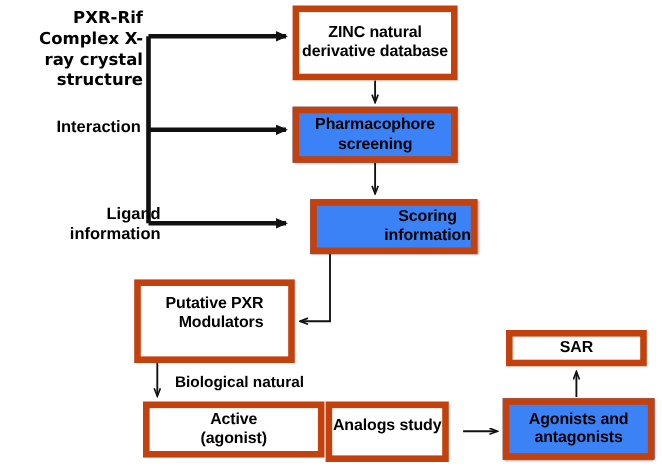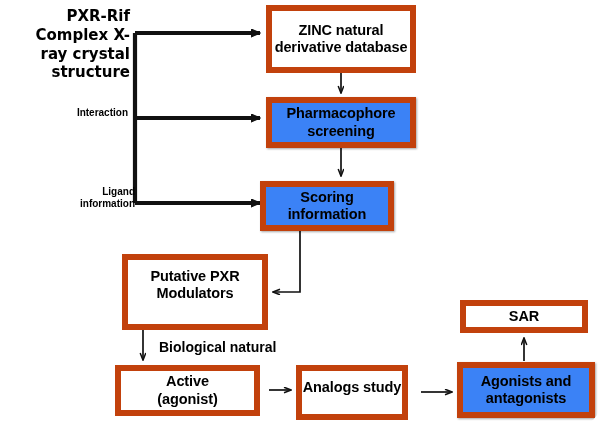--- a/index.html
+++ b/index.html
@@ -31,41 +31,42 @@
     color: #000000;
     letter-spacing: -0.1px;
   }
   .node.shaded {
     background: #3b82f6;
     box-shadow: 1px 1px 2px rgba(0,0,0,0.35);
   }
   .node.top-text {
     align-items: flex-start;
     padding-top: 8px;
+    text-align: right;
   }
   .node-label {
     display: block;
     white-space: pre-line;
   }
   .free-label {
     position: absolute;
     font-weight: bold;
     color: #000000;
     white-space: pre-line;
     line-height: 1.2;
   }
   .title-label {
     font-family: "DejaVu Sans", sans-serif;
     font-size: 15px;
     font-weight: bold;
     text-align: right;
     line-height: 1.25;
   }
   .side-label {
-    font-size: 10px;
+    font-size: 15px;
     text-align: right;
     line-height: 1.2;
   }
   .assay-label {
     font-size: 14px;
   }
   svg.wires {
     position: absolute;
     left: 0;
     top: 0;
@@ -113,44 +114,44 @@
 
     <path class="thin" d="M524,361 L524,338" marker-end="url(#arrowThin)"></path>
   </svg>
 
   <div class="free-label title-label" style="left:2px; top:7px; width:128px;">PXR-Rif Complex X-
 ray crystal
 structure</div>
 
   <div class="free-label side-label" style="left:2px; top:107px; width:126px;">Interaction</div>
 
-  <div class="free-label side-label" style="left:9px; top:186px; width:126px;">Ligand
+  <div class="free-label side-label" style="left:20px; top:186px; width:126px;">Ligand
 information</div>
 
   <div class="node" style="left:266px; top:5px; width:150px; height:68px;">
     <span class="node-label">ZINC natural
 derivative database</span>
   </div>
 
   <div class="node shaded" style="left:266px; top:97px; width:150px; height:51px;">
     <span class="node-label">Pharmacophore
 screening</span>
   </div>
 
-  <div class="node shaded" style="left:260px; top:181px; width:134px; height:50px;">
+  <div class="node shaded" style="left:282px; top:181px; width:152px; height:50px;justify-content:flex-end;">
     <span class="node-label">Scoring
 information</span>
   </div>
 
   <div class="node top-text" style="left:122px; top:254px; width:146px; height:76px;">
     <span class="node-label">Putative PXR
 Modulators</span>
   </div>
 
-  <div class="node" style="left:115px; top:365px; width:145px; height:51px;">
+  <div class="node" style="left:130px; top:365px; width:165px; height:51px;">
     <span class="node-label">Active
 (agonist)</span>
   </div>
 
   <div class="node top-text" style="left:296px; top:365px; width:112px; height:55px;">
     <span class="node-label">Analogs study</span>
   </div>
 
   <div class="node" style="left:460px; top:300px; width:128px; height:33px;">
     <span class="node-label">SAR</span>

